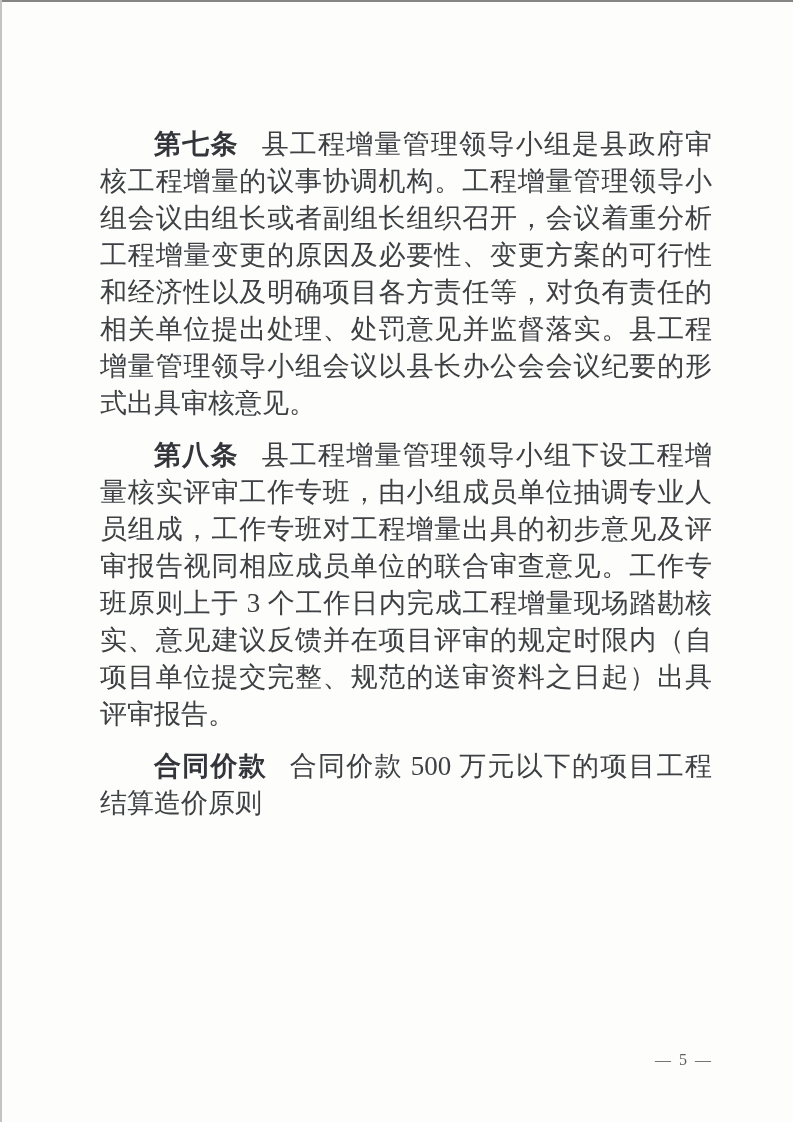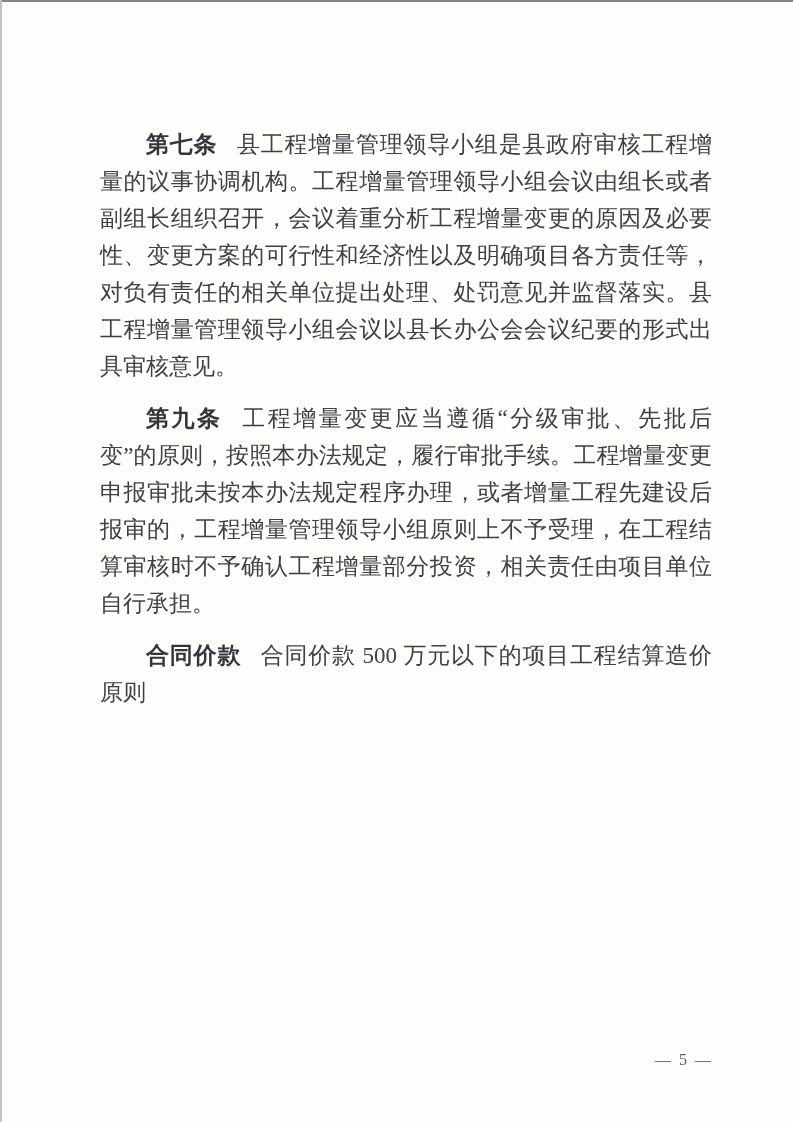--- a/index.html
+++ b/index.html
@@ -31,21 +31,21 @@
     position: absolute;
     top: 0; bottom: 0; left: 0;
     width: 2px;
     background: #c3c3c1;
   }
   .content {
     position: absolute;
     left: 100px;
     top: 126px;
     width: 612px;
-    font-size: 23px;
+    font-size: 27px;
     line-height: 37px;
     text-align: justify;
     text-justify: inter-ideograph;
   }
   .para {
     margin: 0 0 15px 0;
     text-indent: 2em;
   }
   .art-no {
     font-weight: bold;
@@ -64,22 +64,22 @@
   }
 </style>
 </head>
 <body>
 
 <div class="page">
   <div class="content">
 
     <p class="para"><span class="art-no">第七条</span><span class="art-text">县工程增量管理领导小组是县政府审核工程增量的议事协调机构。工程增量管理领导小组会议由组长或者副组长组织召开，会议着重分析工程增量变更的原因及必要性、变更方案的可行性和经济性以及明确项目各方责任等，对负有责任的相关单位提出处理、处罚意见并监督落实。县工程增量管理领导小组会议以县长办公会会议纪要的形式出具审核意见。</span></p>
 
+    <p class="para"><span class="art-no">第八条</span><span class="art-text">县工程增量管理领导小组下设工程增量核实评审工作专班，由小组成员单位抽调专业人员组成，工作专班对工程增量出具的初步意见及评审报告视同相应成员单位的联合审查意见。工作专班原则上于 3 个工作日内完成工程增量现场踏勘核实、意见建议反馈并在项目评审的规定时限内（自项目单位提交完整、规范的送审资料之日起）出具评审报告。</span></p>
 
-    <p class="para"><span class="art-no">第九条</span><span class="art-text">工程增量变更应当遵循“分级审批、先批后变”的原则，按照本办法规定，履行审批手续。工程增量变更申报审批未按本办法规定程序办理，或者增量工程先建设后报审的，工程增量管理领导小组原则上不予受理，在工程结算审核时不予确认工程增量部分投资，相关责任由项目单位自行承担。</span></p>
 
 
     <p class="para"><span class="art-no">合同价款</span><span class="art-text">合同价款 500 万元以下的项目工程结算造价原则</span></p>
 
   </div>
 
   <div class="page-number">— 5 —</div>
 </div>
 
 </body></html>

